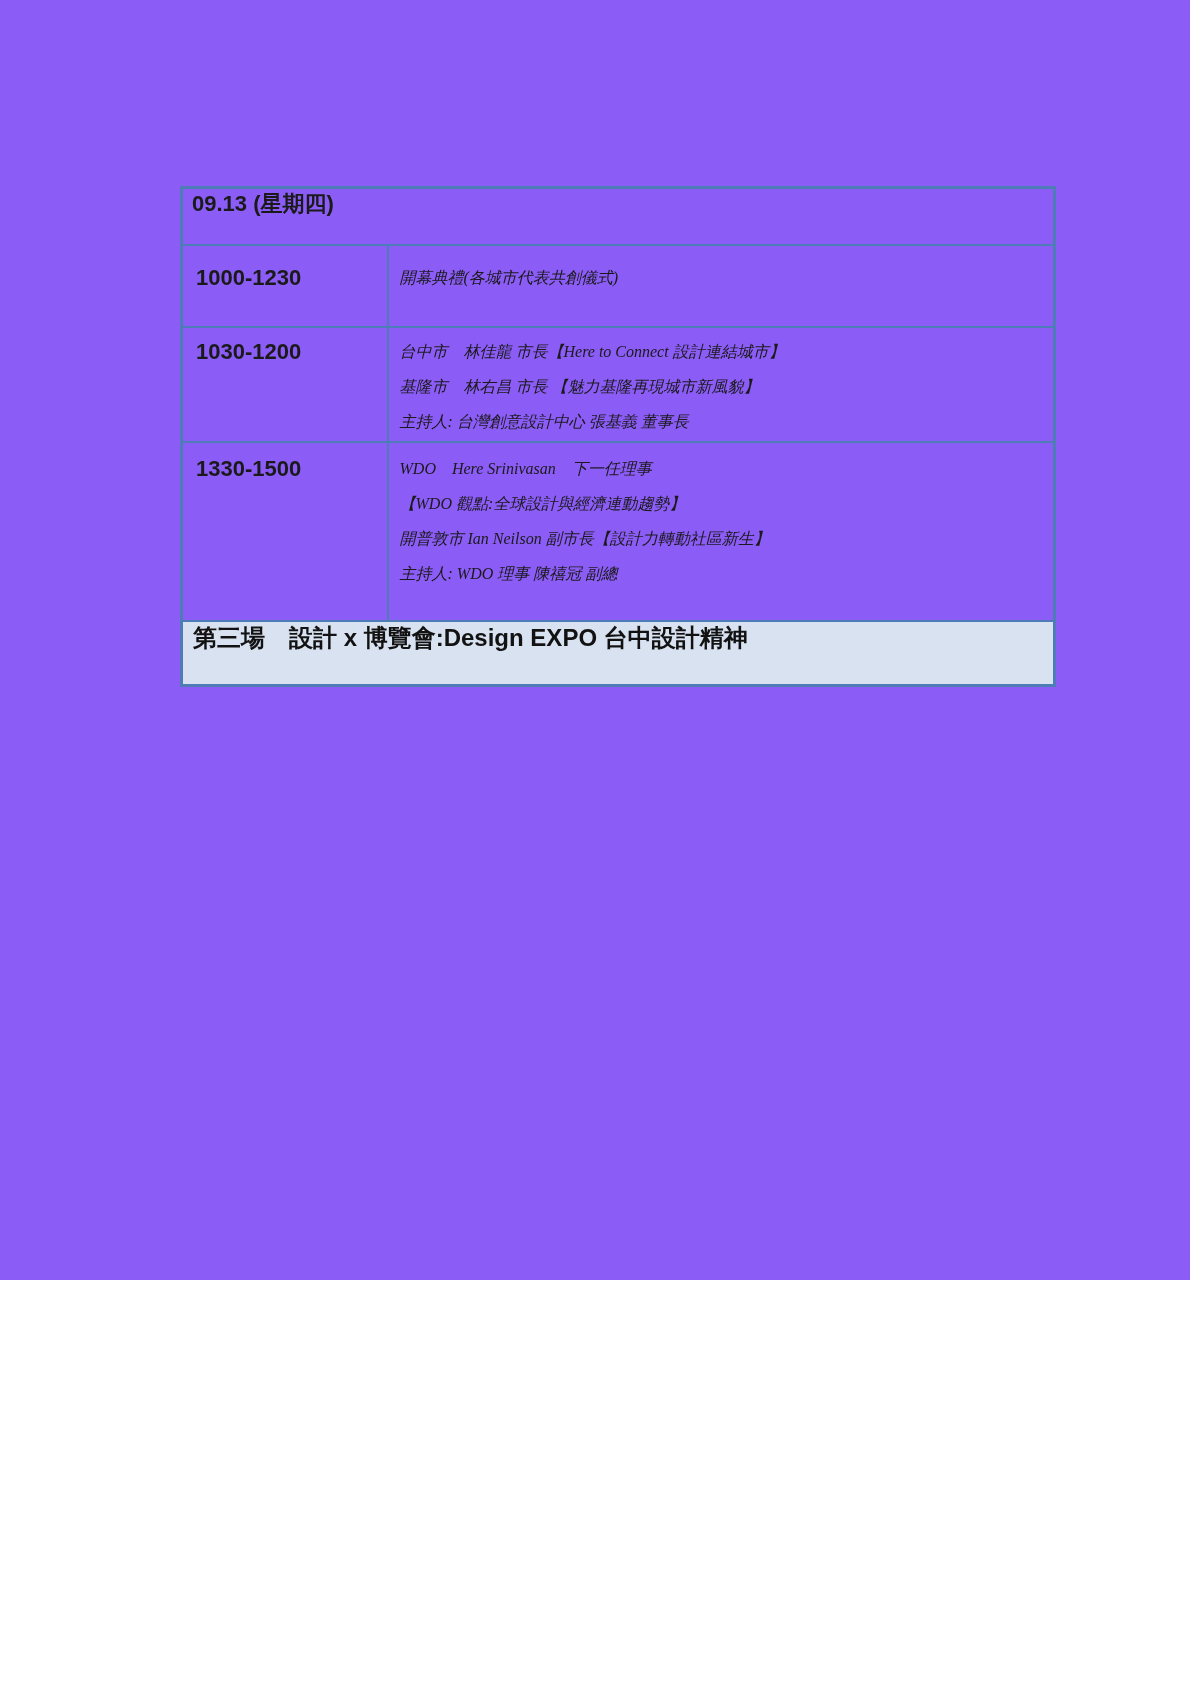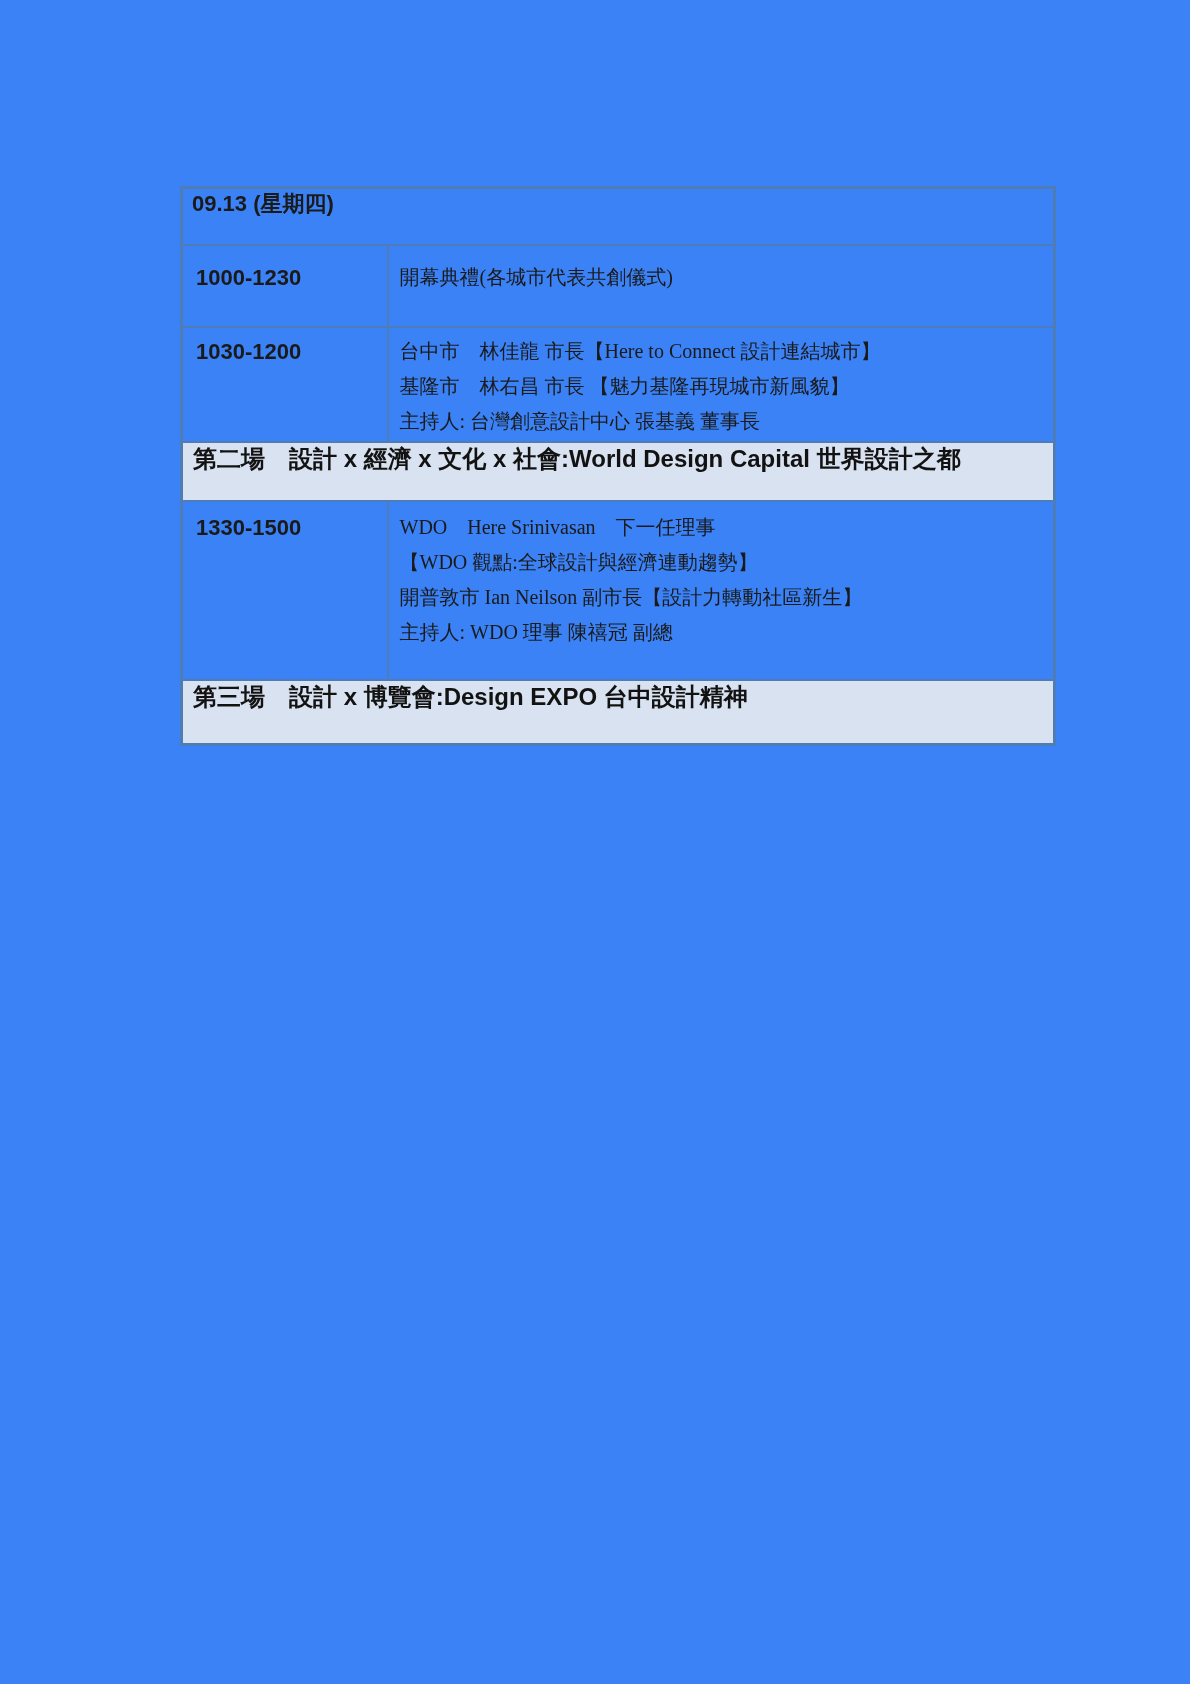--- a/index.html
+++ b/index.html
@@ -3,22 +3,22 @@
 <meta charset="utf-8">
 <style>
   html, body {
     margin: 0;
     padding: 0;
     background: #ffffff;
   }
   .page {
     position: relative;
     width: 1190px;
-    height: 1684px;
-    background: #3b82f6;
+    height: 1280px;
+    background: #8b5cf6;
     overflow: hidden;
     font-family: "Liberation Serif", "DejaVu Serif", serif;
     color: #1a1a1a;
   }
   table.schedule {
     position: absolute;
     left: 180px;
     top: 186px;
     width: 873px;
     border-collapse: collapse;
@@ -71,23 +71,24 @@
     font-family: "Liberation Sans", "DejaVu Sans", sans-serif;
     font-weight: bold;
     font-size: 22px;
     line-height: 35px;
     color: #1a1a1a;
     white-space: nowrap;
   }
   td.detail-cell {
     padding-left: 11px;
     padding-right: 8px;
-    font-size: 20px;
+    font-size: 16px;
     line-height: 35px;
     color: #1a1a1a;
+    font-style: italic;
   }
   tr.h-ev1 td { padding-top: 14px; }
   tr.h-ev2 td { padding-top: 6px; }
   tr.h-ev3 td { padding-top: 8px; }
   tr.h-ev4 td { padding-top: 5px; }
   tr.h-ev4 td.detail-cell, tr.h-ev4 td.time-cell { line-height: 34px; }
 
   .line { white-space: nowrap; }
 </style>
 </head>
@@ -121,25 +122,20 @@
       <td class="time-cell">
         <span>1030-1200</span>
       </td>
       <td class="detail-cell">
         <div class="line">台中市　林佳龍 市長【Here to Connect 設計連結城市】</div>
         <div class="line">基隆市　林右昌 市長 【魅力基隆再現城市新風貌】</div>
         <div class="line">主持人: 台灣創意設計中心 張基義 董事長</div>
       </td>
     </tr>
 
-    <tr class="h-sec2">
-      <td colspan="2" class="section-cell">
-        <span>第二場　設計 x 經濟 x 文化 x 社會:World Design Capital 世界設計之都</span>
-      </td>
-    </tr>
 
     <tr class="h-ev3">
       <td class="time-cell">
         <span>1330-1500</span>
       </td>
       <td class="detail-cell">
         <div class="line">WDO　Here Srinivasan　下一任理事</div>
         <div class="line">【WDO 觀點:全球設計與經濟連動趨勢】</div>
         <div class="line">開普敦市 Ian Neilson 副市長【設計力轉動社區新生】</div>
         <div class="line">主持人: WDO 理事 陳禧冠 副總</div>

